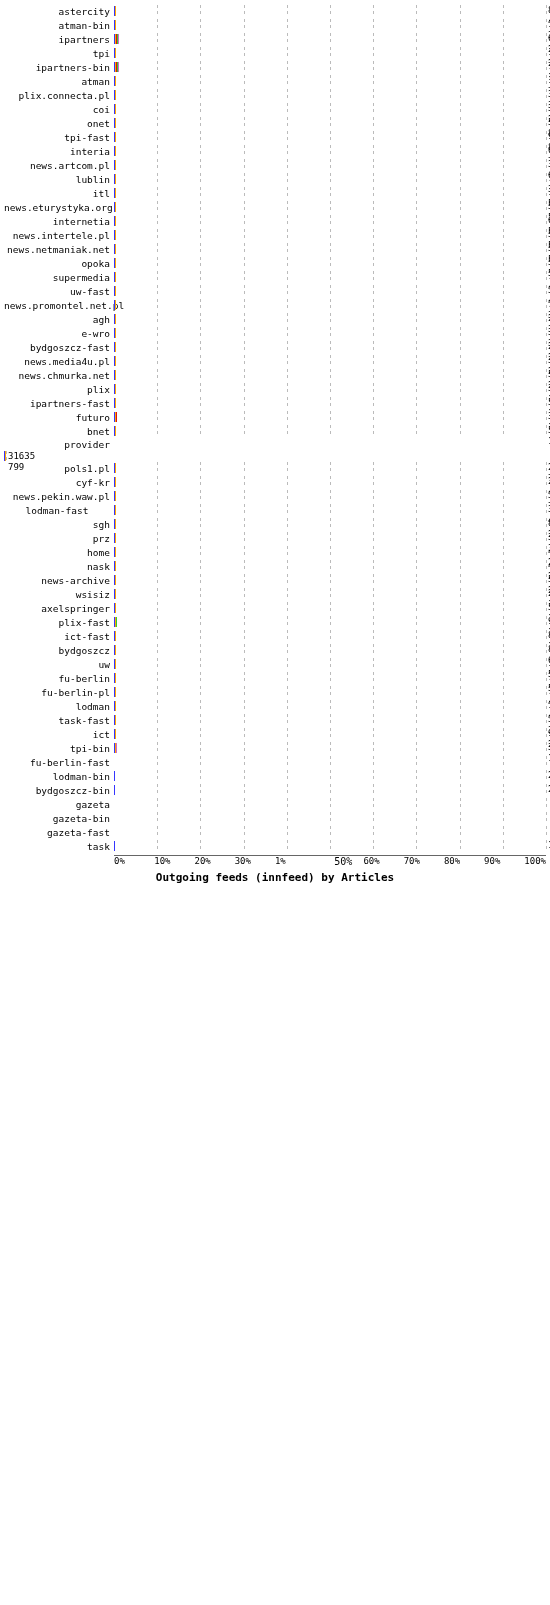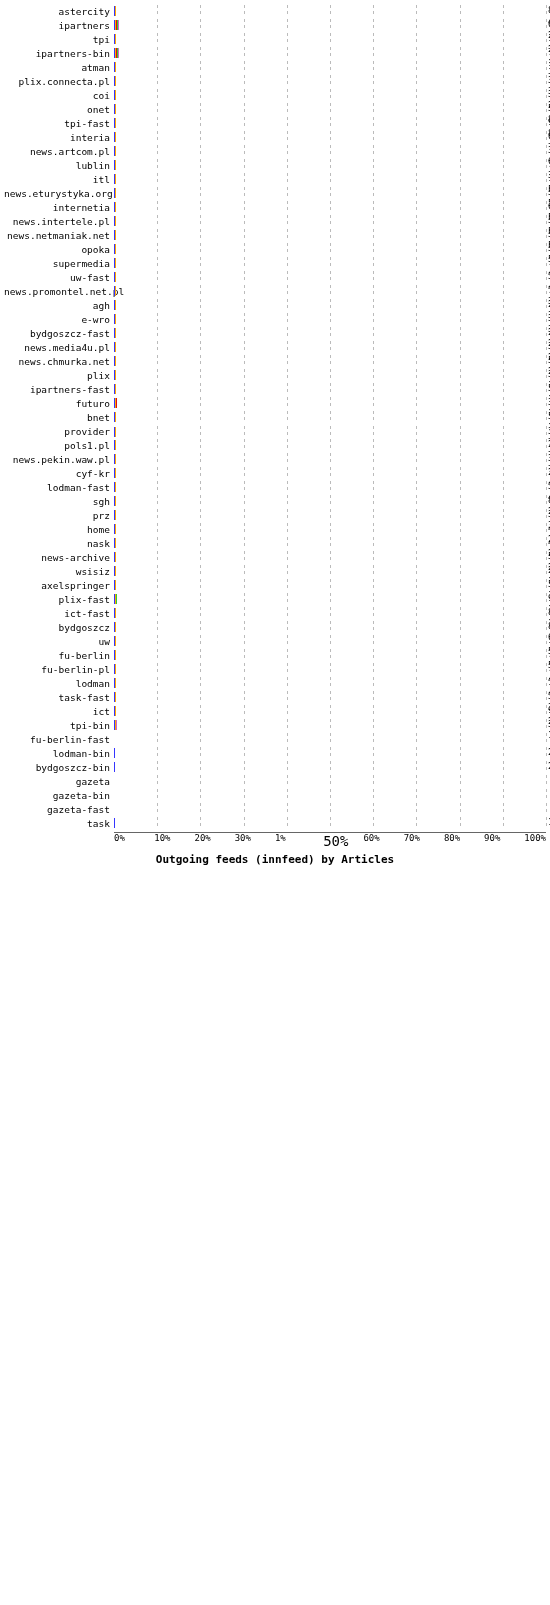--- a/index.html
+++ b/index.html
@@ -65,20 +65,43 @@
               <div style="width: 57.2323%; height: 100%; background: rgb(53, 53, 255); min-width: 1px;"></div>
               <div style="width: 27.7211%; height: 100%; background: rgb(255, 170, 0); min-width: 1px;"></div>
             </div>
             <div style="position: absolute; left: 100%; top: 0px; font-size: 9px; line-height: 11px; white-space: nowrap; padding-left: 2px;">
               <div>894745</div>
               <div>433379</div>
             </div>
           </div>
         </div>
         <div style="display: flex; flex-direction: row; align-items: center; min-height: 14px; position: relative;">
+          <div style="width: 110px; text-align: right; padding-right: 4px; font-size: 9.5px; white-space: nowrap; flex-shrink: 0; line-height: 13px;">atman-bin</div>
+          <div style="position: relative; flex: 1 1 0%; height: 12px; display: flex; align-items: center;">
+            <div style="position: absolute; left: 10%; top: 0px; bottom: 0px; width: 1px; background-image: repeating-linear-gradient(rgb(187, 187, 187) 0px, rgb(187, 187, 187) 3px, transparent 3px, transparent 6px); z-index: 0;"></div>
+            <div style="position: absolute; left: 20%; top: 0px; bottom: 0px; width: 1px; background-image: repeating-linear-gradient(rgb(187, 187, 187) 0px, rgb(187, 187, 187) 3px, transparent 3px, transparent 6px); z-index: 0;"></div>
+            <div style="position: absolute; left: 30%; top: 0px; bottom: 0px; width: 1px; background-image: repeating-linear-gradient(rgb(187, 187, 187) 0px, rgb(187, 187, 187) 3px, transparent 3px, transparent 6px); z-index: 0;"></div>
+            <div style="position: absolute; left: 40%; top: 0px; bottom: 0px; width: 1px; background-image: repeating-linear-gradient(rgb(187, 187, 187) 0px, rgb(187, 187, 187) 3px, transparent 3px, transparent 6px); z-index: 0;"></div>
+            <div style="position: absolute; left: 50%; top: 0px; bottom: 0px; width: 1px; background-image: repeating-linear-gradient(rgb(187, 187, 187) 0px, rgb(187, 187, 187) 3px, transparent 3px, transparent 6px); z-index: 0;"></div>
+            <div style="position: absolute; left: 60%; top: 0px; bottom: 0px; width: 1px; background-image: repeating-linear-gradient(rgb(187, 187, 187) 0px, rgb(187, 187, 187) 3px, transparent 3px, transparent 6px); z-index: 0;"></div>
+            <div style="position: absolute; left: 70%; top: 0px; bottom: 0px; width: 1px; background-image: repeating-linear-gradient(rgb(187, 187, 187) 0px, rgb(187, 187, 187) 3px, transparent 3px, transparent 6px); z-index: 0;"></div>
+            <div style="position: absolute; left: 80%; top: 0px; bottom: 0px; width: 1px; background-image: repeating-linear-gradient(rgb(187, 187, 187) 0px, rgb(187, 187, 187) 3px, transparent 3px, transparent 6px); z-index: 0;"></div>
+            <div style="position: absolute; left: 90%; top: 0px; bottom: 0px; width: 1px; background-image: repeating-linear-gradient(rgb(187, 187, 187) 0px, rgb(187, 187, 187) 3px, transparent 3px, transparent 6px); z-index: 0;"></div>
+            <div style="position: absolute; left: 100%; top: 0px; bottom: 0px; width: 1px; background-image: repeating-linear-gradient(rgb(187, 187, 187) 0px, rgb(187, 187, 187) 3px, transparent 3px, transparent 6px); z-index: 0;"></div>
+            <div style="display: flex; flex-direction: row; height: 10px; position: relative; z-index: 1;">
+              <div style="width: 76.8956%; height: 100%; background: rgb(53, 53, 255); min-width: 1px;"></div>
+              <div style="width: 23.1044%; height: 100%; background: rgb(255, 170, 0); min-width: 1px;"></div>
+            </div>
+            <div style="position: absolute; left: 100%; top: 0px; font-size: 9px; line-height: 11px; white-space: nowrap; padding-left: 2px;">
+              <div>1202152</div>
+              <div>361205</div>
+            </div>
+          </div>
+        </div>
+        <div style="display: flex; flex-direction: row; align-items: center; min-height: 14px; position: relative;">
           <div style="width: 110px; text-align: right; padding-right: 4px; font-size: 9.5px; white-space: nowrap; flex-shrink: 0; line-height: 13px;">ipartners</div>
           <div style="position: relative; flex: 1 1 0%; height: 12px; display: flex; align-items: center;">
             <div style="position: absolute; left: 10%; top: 0px; bottom: 0px; width: 1px; background-image: repeating-linear-gradient(rgb(187, 187, 187) 0px, rgb(187, 187, 187) 3px, transparent 3px, transparent 6px); z-index: 0;"></div>
             <div style="position: absolute; left: 20%; top: 0px; bottom: 0px; width: 1px; background-image: repeating-linear-gradient(rgb(187, 187, 187) 0px, rgb(187, 187, 187) 3px, transparent 3px, transparent 6px); z-index: 0;"></div>
             <div style="position: absolute; left: 30%; top: 0px; bottom: 0px; width: 1px; background-image: repeating-linear-gradient(rgb(187, 187, 187) 0px, rgb(187, 187, 187) 3px, transparent 3px, transparent 6px); z-index: 0;"></div>
             <div style="position: absolute; left: 40%; top: 0px; bottom: 0px; width: 1px; background-image: repeating-linear-gradient(rgb(187, 187, 187) 0px, rgb(187, 187, 187) 3px, transparent 3px, transparent 6px); z-index: 0;"></div>
             <div style="position: absolute; left: 50%; top: 0px; bottom: 0px; width: 1px; background-image: repeating-linear-gradient(rgb(187, 187, 187) 0px, rgb(187, 187, 187) 3px, transparent 3px, transparent 6px); z-index: 0;"></div>
             <div style="position: absolute; left: 60%; top: 0px; bottom: 0px; width: 1px; background-image: repeating-linear-gradient(rgb(187, 187, 187) 0px, rgb(187, 187, 187) 3px, transparent 3px, transparent 6px); z-index: 0;"></div>
             <div style="position: absolute; left: 70%; top: 0px; bottom: 0px; width: 1px; background-image: repeating-linear-gradient(rgb(187, 187, 187) 0px, rgb(187, 187, 187) 3px, transparent 3px, transparent 6px); z-index: 0;"></div>
             <div style="position: absolute; left: 80%; top: 0px; bottom: 0px; width: 1px; background-image: repeating-linear-gradient(rgb(187, 187, 187) 0px, rgb(187, 187, 187) 3px, transparent 3px, transparent 6px); z-index: 0;"></div>
@@ -738,21 +761,21 @@
             <div style="display: flex; flex-direction: row; height: 10px; position: relative; z-index: 1;">
               <div style="width: 0.355581%; height: 100%; background: rgb(53, 53, 255); min-width: 1px;"></div>
               <div style="width: 0.0823868%; height: 100%; background: rgb(255, 170, 0); min-width: 1px;"></div>
             </div>
             <div style="position: absolute; left: 100%; top: 0px; font-size: 9px; line-height: 11px; white-space: nowrap; padding-left: 2px;">
               <div>5559</div>
               <div>1288</div>
             </div>
           </div>
         </div>
-        <div style="display: flex; flex-direction: row; align-items: flex-end; min-height: 14px; position: relative;">
+        <div style="display: flex; flex-direction: column; align-items: flex-start; min-height: 14px; position: relative;">
           <div style="width: 110px; text-align: right; padding-right: 4px; font-size: 9.5px; white-space: nowrap; flex-shrink: 0; line-height: 13px;">provider</div>
           <div style="position: relative; flex: 1 1 0%; height: 12px; display: flex; align-items: center;">
             <div style="position: absolute; left: 10%; top: 0px; bottom: 0px; width: 1px; background-image: repeating-linear-gradient(rgb(187, 187, 187) 0px, rgb(187, 187, 187) 3px, transparent 3px, transparent 6px); z-index: 0;"></div>
             <div style="position: absolute; left: 20%; top: 0px; bottom: 0px; width: 1px; background-image: repeating-linear-gradient(rgb(187, 187, 187) 0px, rgb(187, 187, 187) 3px, transparent 3px, transparent 6px); z-index: 0;"></div>
             <div style="position: absolute; left: 30%; top: 0px; bottom: 0px; width: 1px; background-image: repeating-linear-gradient(rgb(187, 187, 187) 0px, rgb(187, 187, 187) 3px, transparent 3px, transparent 6px); z-index: 0;"></div>
             <div style="position: absolute; left: 40%; top: 0px; bottom: 0px; width: 1px; background-image: repeating-linear-gradient(rgb(187, 187, 187) 0px, rgb(187, 187, 187) 3px, transparent 3px, transparent 6px); z-index: 0;"></div>
             <div style="position: absolute; left: 50%; top: 0px; bottom: 0px; width: 1px; background-image: repeating-linear-gradient(rgb(187, 187, 187) 0px, rgb(187, 187, 187) 3px, transparent 3px, transparent 6px); z-index: 0;"></div>
             <div style="position: absolute; left: 60%; top: 0px; bottom: 0px; width: 1px; background-image: repeating-linear-gradient(rgb(187, 187, 187) 0px, rgb(187, 187, 187) 3px, transparent 3px, transparent 6px); z-index: 0;"></div>
             <div style="position: absolute; left: 70%; top: 0px; bottom: 0px; width: 1px; background-image: repeating-linear-gradient(rgb(187, 187, 187) 0px, rgb(187, 187, 187) 3px, transparent 3px, transparent 6px); z-index: 0;"></div>
             <div style="position: absolute; left: 80%; top: 0px; bottom: 0px; width: 1px; background-image: repeating-linear-gradient(rgb(187, 187, 187) 0px, rgb(187, 187, 187) 3px, transparent 3px, transparent 6px); z-index: 0;"></div>
@@ -785,20 +808,43 @@
               <div style="width: 1.66782%; height: 100%; background: rgb(53, 53, 255); min-width: 1px;"></div>
               <div style="width: 0.0472061%; height: 100%; background: rgb(255, 170, 0); min-width: 1px;"></div>
             </div>
             <div style="position: absolute; left: 100%; top: 0px; font-size: 9px; line-height: 11px; white-space: nowrap; padding-left: 2px;">
               <div>26074</div>
               <div>738</div>
             </div>
           </div>
         </div>
         <div style="display: flex; flex-direction: row; align-items: center; min-height: 14px; position: relative;">
+          <div style="width: 110px; text-align: right; padding-right: 4px; font-size: 9.5px; white-space: nowrap; flex-shrink: 0; line-height: 13px;">cyf-kr</div>
+          <div style="position: relative; flex: 1 1 0%; height: 12px; display: flex; align-items: center;">
+            <div style="position: absolute; left: 10%; top: 0px; bottom: 0px; width: 1px; background-image: repeating-linear-gradient(rgb(187, 187, 187) 0px, rgb(187, 187, 187) 3px, transparent 3px, transparent 6px); z-index: 0;"></div>
+            <div style="position: absolute; left: 20%; top: 0px; bottom: 0px; width: 1px; background-image: repeating-linear-gradient(rgb(187, 187, 187) 0px, rgb(187, 187, 187) 3px, transparent 3px, transparent 6px); z-index: 0;"></div>
+            <div style="position: absolute; left: 30%; top: 0px; bottom: 0px; width: 1px; background-image: repeating-linear-gradient(rgb(187, 187, 187) 0px, rgb(187, 187, 187) 3px, transparent 3px, transparent 6px); z-index: 0;"></div>
+            <div style="position: absolute; left: 40%; top: 0px; bottom: 0px; width: 1px; background-image: repeating-linear-gradient(rgb(187, 187, 187) 0px, rgb(187, 187, 187) 3px, transparent 3px, transparent 6px); z-index: 0;"></div>
+            <div style="position: absolute; left: 50%; top: 0px; bottom: 0px; width: 1px; background-image: repeating-linear-gradient(rgb(187, 187, 187) 0px, rgb(187, 187, 187) 3px, transparent 3px, transparent 6px); z-index: 0;"></div>
+            <div style="position: absolute; left: 60%; top: 0px; bottom: 0px; width: 1px; background-image: repeating-linear-gradient(rgb(187, 187, 187) 0px, rgb(187, 187, 187) 3px, transparent 3px, transparent 6px); z-index: 0;"></div>
+            <div style="position: absolute; left: 70%; top: 0px; bottom: 0px; width: 1px; background-image: repeating-linear-gradient(rgb(187, 187, 187) 0px, rgb(187, 187, 187) 3px, transparent 3px, transparent 6px); z-index: 0;"></div>
+            <div style="position: absolute; left: 80%; top: 0px; bottom: 0px; width: 1px; background-image: repeating-linear-gradient(rgb(187, 187, 187) 0px, rgb(187, 187, 187) 3px, transparent 3px, transparent 6px); z-index: 0;"></div>
+            <div style="position: absolute; left: 90%; top: 0px; bottom: 0px; width: 1px; background-image: repeating-linear-gradient(rgb(187, 187, 187) 0px, rgb(187, 187, 187) 3px, transparent 3px, transparent 6px); z-index: 0;"></div>
+            <div style="position: absolute; left: 100%; top: 0px; bottom: 0px; width: 1px; background-image: repeating-linear-gradient(rgb(187, 187, 187) 0px, rgb(187, 187, 187) 3px, transparent 3px, transparent 6px); z-index: 0;"></div>
+            <div style="display: flex; flex-direction: row; height: 10px; position: relative; z-index: 1;">
+              <div style="width: 1.91242%; height: 100%; background: rgb(53, 53, 255); min-width: 1px;"></div>
+              <div style="width: 0.0279526%; height: 100%; background: rgb(255, 170, 0); min-width: 1px;"></div>
+            </div>
+            <div style="position: absolute; left: 100%; top: 0px; font-size: 9px; line-height: 11px; white-space: nowrap; padding-left: 2px;">
+              <div>29898</div>
+              <div>437</div>
+            </div>
+          </div>
+        </div>
+        <div style="display: flex; flex-direction: row; align-items: center; min-height: 14px; position: relative;">
           <div style="width: 110px; text-align: right; padding-right: 4px; font-size: 9.5px; white-space: nowrap; flex-shrink: 0; line-height: 13px;">news.pekin.waw.pl</div>
           <div style="position: relative; flex: 1 1 0%; height: 12px; display: flex; align-items: center;">
             <div style="position: absolute; left: 10%; top: 0px; bottom: 0px; width: 1px; background-image: repeating-linear-gradient(rgb(187, 187, 187) 0px, rgb(187, 187, 187) 3px, transparent 3px, transparent 6px); z-index: 0;"></div>
             <div style="position: absolute; left: 20%; top: 0px; bottom: 0px; width: 1px; background-image: repeating-linear-gradient(rgb(187, 187, 187) 0px, rgb(187, 187, 187) 3px, transparent 3px, transparent 6px); z-index: 0;"></div>
             <div style="position: absolute; left: 30%; top: 0px; bottom: 0px; width: 1px; background-image: repeating-linear-gradient(rgb(187, 187, 187) 0px, rgb(187, 187, 187) 3px, transparent 3px, transparent 6px); z-index: 0;"></div>
             <div style="position: absolute; left: 40%; top: 0px; bottom: 0px; width: 1px; background-image: repeating-linear-gradient(rgb(187, 187, 187) 0px, rgb(187, 187, 187) 3px, transparent 3px, transparent 6px); z-index: 0;"></div>
             <div style="position: absolute; left: 50%; top: 0px; bottom: 0px; width: 1px; background-image: repeating-linear-gradient(rgb(187, 187, 187) 0px, rgb(187, 187, 187) 3px, transparent 3px, transparent 6px); z-index: 0;"></div>
             <div style="position: absolute; left: 60%; top: 0px; bottom: 0px; width: 1px; background-image: repeating-linear-gradient(rgb(187, 187, 187) 0px, rgb(187, 187, 187) 3px, transparent 3px, transparent 6px); z-index: 0;"></div>
             <div style="position: absolute; left: 70%; top: 0px; bottom: 0px; width: 1px; background-image: repeating-linear-gradient(rgb(187, 187, 187) 0px, rgb(187, 187, 187) 3px, transparent 3px, transparent 6px); z-index: 0;"></div>
             <div style="position: absolute; left: 80%; top: 0px; bottom: 0px; width: 1px; background-image: repeating-linear-gradient(rgb(187, 187, 187) 0px, rgb(187, 187, 187) 3px, transparent 3px, transparent 6px); z-index: 0;"></div>
@@ -808,44 +854,21 @@
               <div style="width: 0.240508%; height: 100%; background: rgb(53, 53, 255); min-width: 1px;"></div>
               <div style="width: 0.0450313%; height: 100%; background: rgb(255, 170, 0); min-width: 1px;"></div>
             </div>
             <div style="position: absolute; left: 100%; top: 0px; font-size: 9px; line-height: 11px; white-space: nowrap; padding-left: 2px;">
               <div>3760</div>
               <div>704</div>
             </div>
           </div>
         </div>
         <div style="display: flex; flex-direction: row; align-items: center; min-height: 14px; position: relative;">
-          <div style="width: 110px; text-align: right; padding-right: 4px; font-size: 9.5px; white-space: nowrap; flex-shrink: 0; line-height: 13px;">cyf-kr</div>
-          <div style="position: relative; flex: 1 1 0%; height: 12px; display: flex; align-items: center;">
-            <div style="position: absolute; left: 10%; top: 0px; bottom: 0px; width: 1px; background-image: repeating-linear-gradient(rgb(187, 187, 187) 0px, rgb(187, 187, 187) 3px, transparent 3px, transparent 6px); z-index: 0;"></div>
-            <div style="position: absolute; left: 20%; top: 0px; bottom: 0px; width: 1px; background-image: repeating-linear-gradient(rgb(187, 187, 187) 0px, rgb(187, 187, 187) 3px, transparent 3px, transparent 6px); z-index: 0;"></div>
-            <div style="position: absolute; left: 30%; top: 0px; bottom: 0px; width: 1px; background-image: repeating-linear-gradient(rgb(187, 187, 187) 0px, rgb(187, 187, 187) 3px, transparent 3px, transparent 6px); z-index: 0;"></div>
-            <div style="position: absolute; left: 40%; top: 0px; bottom: 0px; width: 1px; background-image: repeating-linear-gradient(rgb(187, 187, 187) 0px, rgb(187, 187, 187) 3px, transparent 3px, transparent 6px); z-index: 0;"></div>
-            <div style="position: absolute; left: 50%; top: 0px; bottom: 0px; width: 1px; background-image: repeating-linear-gradient(rgb(187, 187, 187) 0px, rgb(187, 187, 187) 3px, transparent 3px, transparent 6px); z-index: 0;"></div>
-            <div style="position: absolute; left: 60%; top: 0px; bottom: 0px; width: 1px; background-image: repeating-linear-gradient(rgb(187, 187, 187) 0px, rgb(187, 187, 187) 3px, transparent 3px, transparent 6px); z-index: 0;"></div>
-            <div style="position: absolute; left: 70%; top: 0px; bottom: 0px; width: 1px; background-image: repeating-linear-gradient(rgb(187, 187, 187) 0px, rgb(187, 187, 187) 3px, transparent 3px, transparent 6px); z-index: 0;"></div>
-            <div style="position: absolute; left: 80%; top: 0px; bottom: 0px; width: 1px; background-image: repeating-linear-gradient(rgb(187, 187, 187) 0px, rgb(187, 187, 187) 3px, transparent 3px, transparent 6px); z-index: 0;"></div>
-            <div style="position: absolute; left: 90%; top: 0px; bottom: 0px; width: 1px; background-image: repeating-linear-gradient(rgb(187, 187, 187) 0px, rgb(187, 187, 187) 3px, transparent 3px, transparent 6px); z-index: 0;"></div>
-            <div style="position: absolute; left: 100%; top: 0px; bottom: 0px; width: 1px; background-image: repeating-linear-gradient(rgb(187, 187, 187) 0px, rgb(187, 187, 187) 3px, transparent 3px, transparent 6px); z-index: 0;"></div>
-            <div style="display: flex; flex-direction: row; height: 10px; position: relative; z-index: 1;">
-              <div style="width: 1.91242%; height: 100%; background: rgb(53, 53, 255); min-width: 1px;"></div>
-              <div style="width: 0.0279526%; height: 100%; background: rgb(255, 170, 0); min-width: 1px;"></div>
-            </div>
-            <div style="position: absolute; left: 100%; top: 0px; font-size: 9px; line-height: 11px; white-space: nowrap; padding-left: 2px;">
-              <div>29898</div>
-              <div>437</div>
-            </div>
-          </div>
-        </div>
-        <div style="display: flex; flex-direction: row; align-items: center; min-height: 14px; position: relative;">
-          <div style="width: 110px; text-align: right; padding-right: 4px; font-size: 9.5px; white-space: nowrap; flex-shrink: 0; line-height: 13px;">lodman-fast</div>
+          <div style="width: 110px; text-align: center; padding-right: 4px; font-size: 9.5px; white-space: nowrap; flex-shrink: 0; line-height: 13px;">lodman-fast</div>
           <div style="position: relative; flex: 1 1 0%; height: 12px; display: flex; align-items: center;">
             <div style="position: absolute; left: 10%; top: 0px; bottom: 0px; width: 1px; background-image: repeating-linear-gradient(rgb(187, 187, 187) 0px, rgb(187, 187, 187) 3px, transparent 3px, transparent 6px); z-index: 0;"></div>
             <div style="position: absolute; left: 20%; top: 0px; bottom: 0px; width: 1px; background-image: repeating-linear-gradient(rgb(187, 187, 187) 0px, rgb(187, 187, 187) 3px, transparent 3px, transparent 6px); z-index: 0;"></div>
             <div style="position: absolute; left: 30%; top: 0px; bottom: 0px; width: 1px; background-image: repeating-linear-gradient(rgb(187, 187, 187) 0px, rgb(187, 187, 187) 3px, transparent 3px, transparent 6px); z-index: 0;"></div>
             <div style="position: absolute; left: 40%; top: 0px; bottom: 0px; width: 1px; background-image: repeating-linear-gradient(rgb(187, 187, 187) 0px, rgb(187, 187, 187) 3px, transparent 3px, transparent 6px); z-index: 0;"></div>
             <div style="position: absolute; left: 50%; top: 0px; bottom: 0px; width: 1px; background-image: repeating-linear-gradient(rgb(187, 187, 187) 0px, rgb(187, 187, 187) 3px, transparent 3px, transparent 6px); z-index: 0;"></div>
             <div style="position: absolute; left: 60%; top: 0px; bottom: 0px; width: 1px; background-image: repeating-linear-gradient(rgb(187, 187, 187) 0px, rgb(187, 187, 187) 3px, transparent 3px, transparent 6px); z-index: 0;"></div>
             <div style="position: absolute; left: 70%; top: 0px; bottom: 0px; width: 1px; background-image: repeating-linear-gradient(rgb(187, 187, 187) 0px, rgb(187, 187, 187) 3px, transparent 3px, transparent 6px); z-index: 0;"></div>
             <div style="position: absolute; left: 80%; top: 0px; bottom: 0px; width: 1px; background-image: repeating-linear-gradient(rgb(187, 187, 187) 0px, rgb(187, 187, 187) 3px, transparent 3px, transparent 6px); z-index: 0;"></div>
             <div style="position: absolute; left: 90%; top: 0px; bottom: 0px; width: 1px; background-image: repeating-linear-gradient(rgb(187, 187, 187) 0px, rgb(187, 187, 187) 3px, transparent 3px, transparent 6px); z-index: 0;"></div>
@@ -1381,21 +1404,21 @@
           </div>
         </div>
       </div>
 
     <div id="x-axis-row" style="margin-left:110px; display:flex; border-top:1px solid #666; margin-top:2px;">
     <div style="font-size: 9px; flex: 1 1 0%; text-align: left;">0%</div>
         <div style="font-size: 9px; flex: 1 1 0%; text-align: left;">10%</div>
         <div style="font-size: 9px; flex: 1 1 0%; text-align: left;">20%</div>
         <div style="font-size: 9px; flex: 1 1 0%; text-align: left;">30%</div>
         <div style="font-size: 9px; flex: 1 1 0%; text-align: left;">1%</div>
-        <div style="font-size: 14px; flex: 1 1 0%; text-align: left; margin-left: 8px;">50%</div>
+        <div style="font-size: 10px; flex: 1 1 0%; text-align: center; margin-left: 8px;">50%</div>
         <div style="font-size: 9px; flex: 1 1 0%; text-align: left;">60%</div>
         <div style="font-size: 9px; flex: 1 1 0%; text-align: left;">70%</div>
         <div style="font-size: 9px; flex: 1 1 0%; text-align: left;">80%</div>
         <div style="font-size: 9px; flex: 1 1 0%; text-align: left;">90%</div>
         <div style="font-size: 9px; flex: 0 1 0%; text-align: left;">100%</div>
       </div>
     <div class="x-axis-title">Outgoing feeds (innfeed) by Articles</div>
   </div>
 </div>
 

